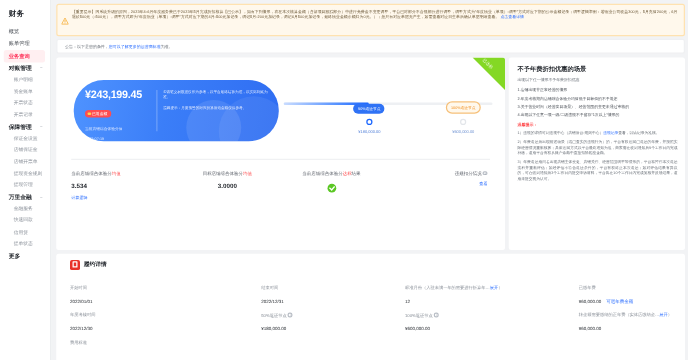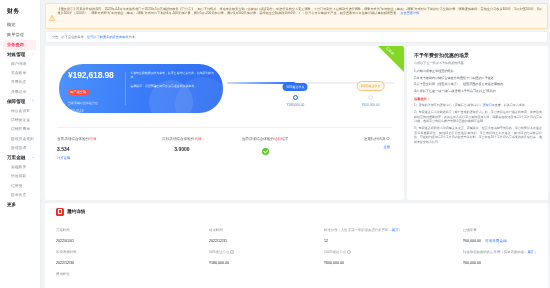--- a/index.html
+++ b/index.html
@@ -231,21 +231,21 @@
     <div class="row">
 
       <section class="card card-main">
         <div class="ribbon"></div>
         <div class="ribbon-txt">已达标</div>
 
         <div class="hero">
 
           <div class="blue-card">
             <div class="bc-left">
-              <div class="bc-amount">¥192,618.98</div>
+              <div class="bc-amount">¥243,199.45</div>
               <div class="bc-pill">
                 <span class="bc-dot"></span>
                 <span>已返金额</span>
               </div>
               <div class="bc-sub">当前店铺综合体验分值</div>
               <div class="bc-sub">2023-07-19</div>
             </div>
             <div class="bc-divider"></div>
             <div class="bc-right">
               <div class="bc-note">①该笔交易数据仅作为参考，以平台最终结算为准，以实际到账为准。</div>

